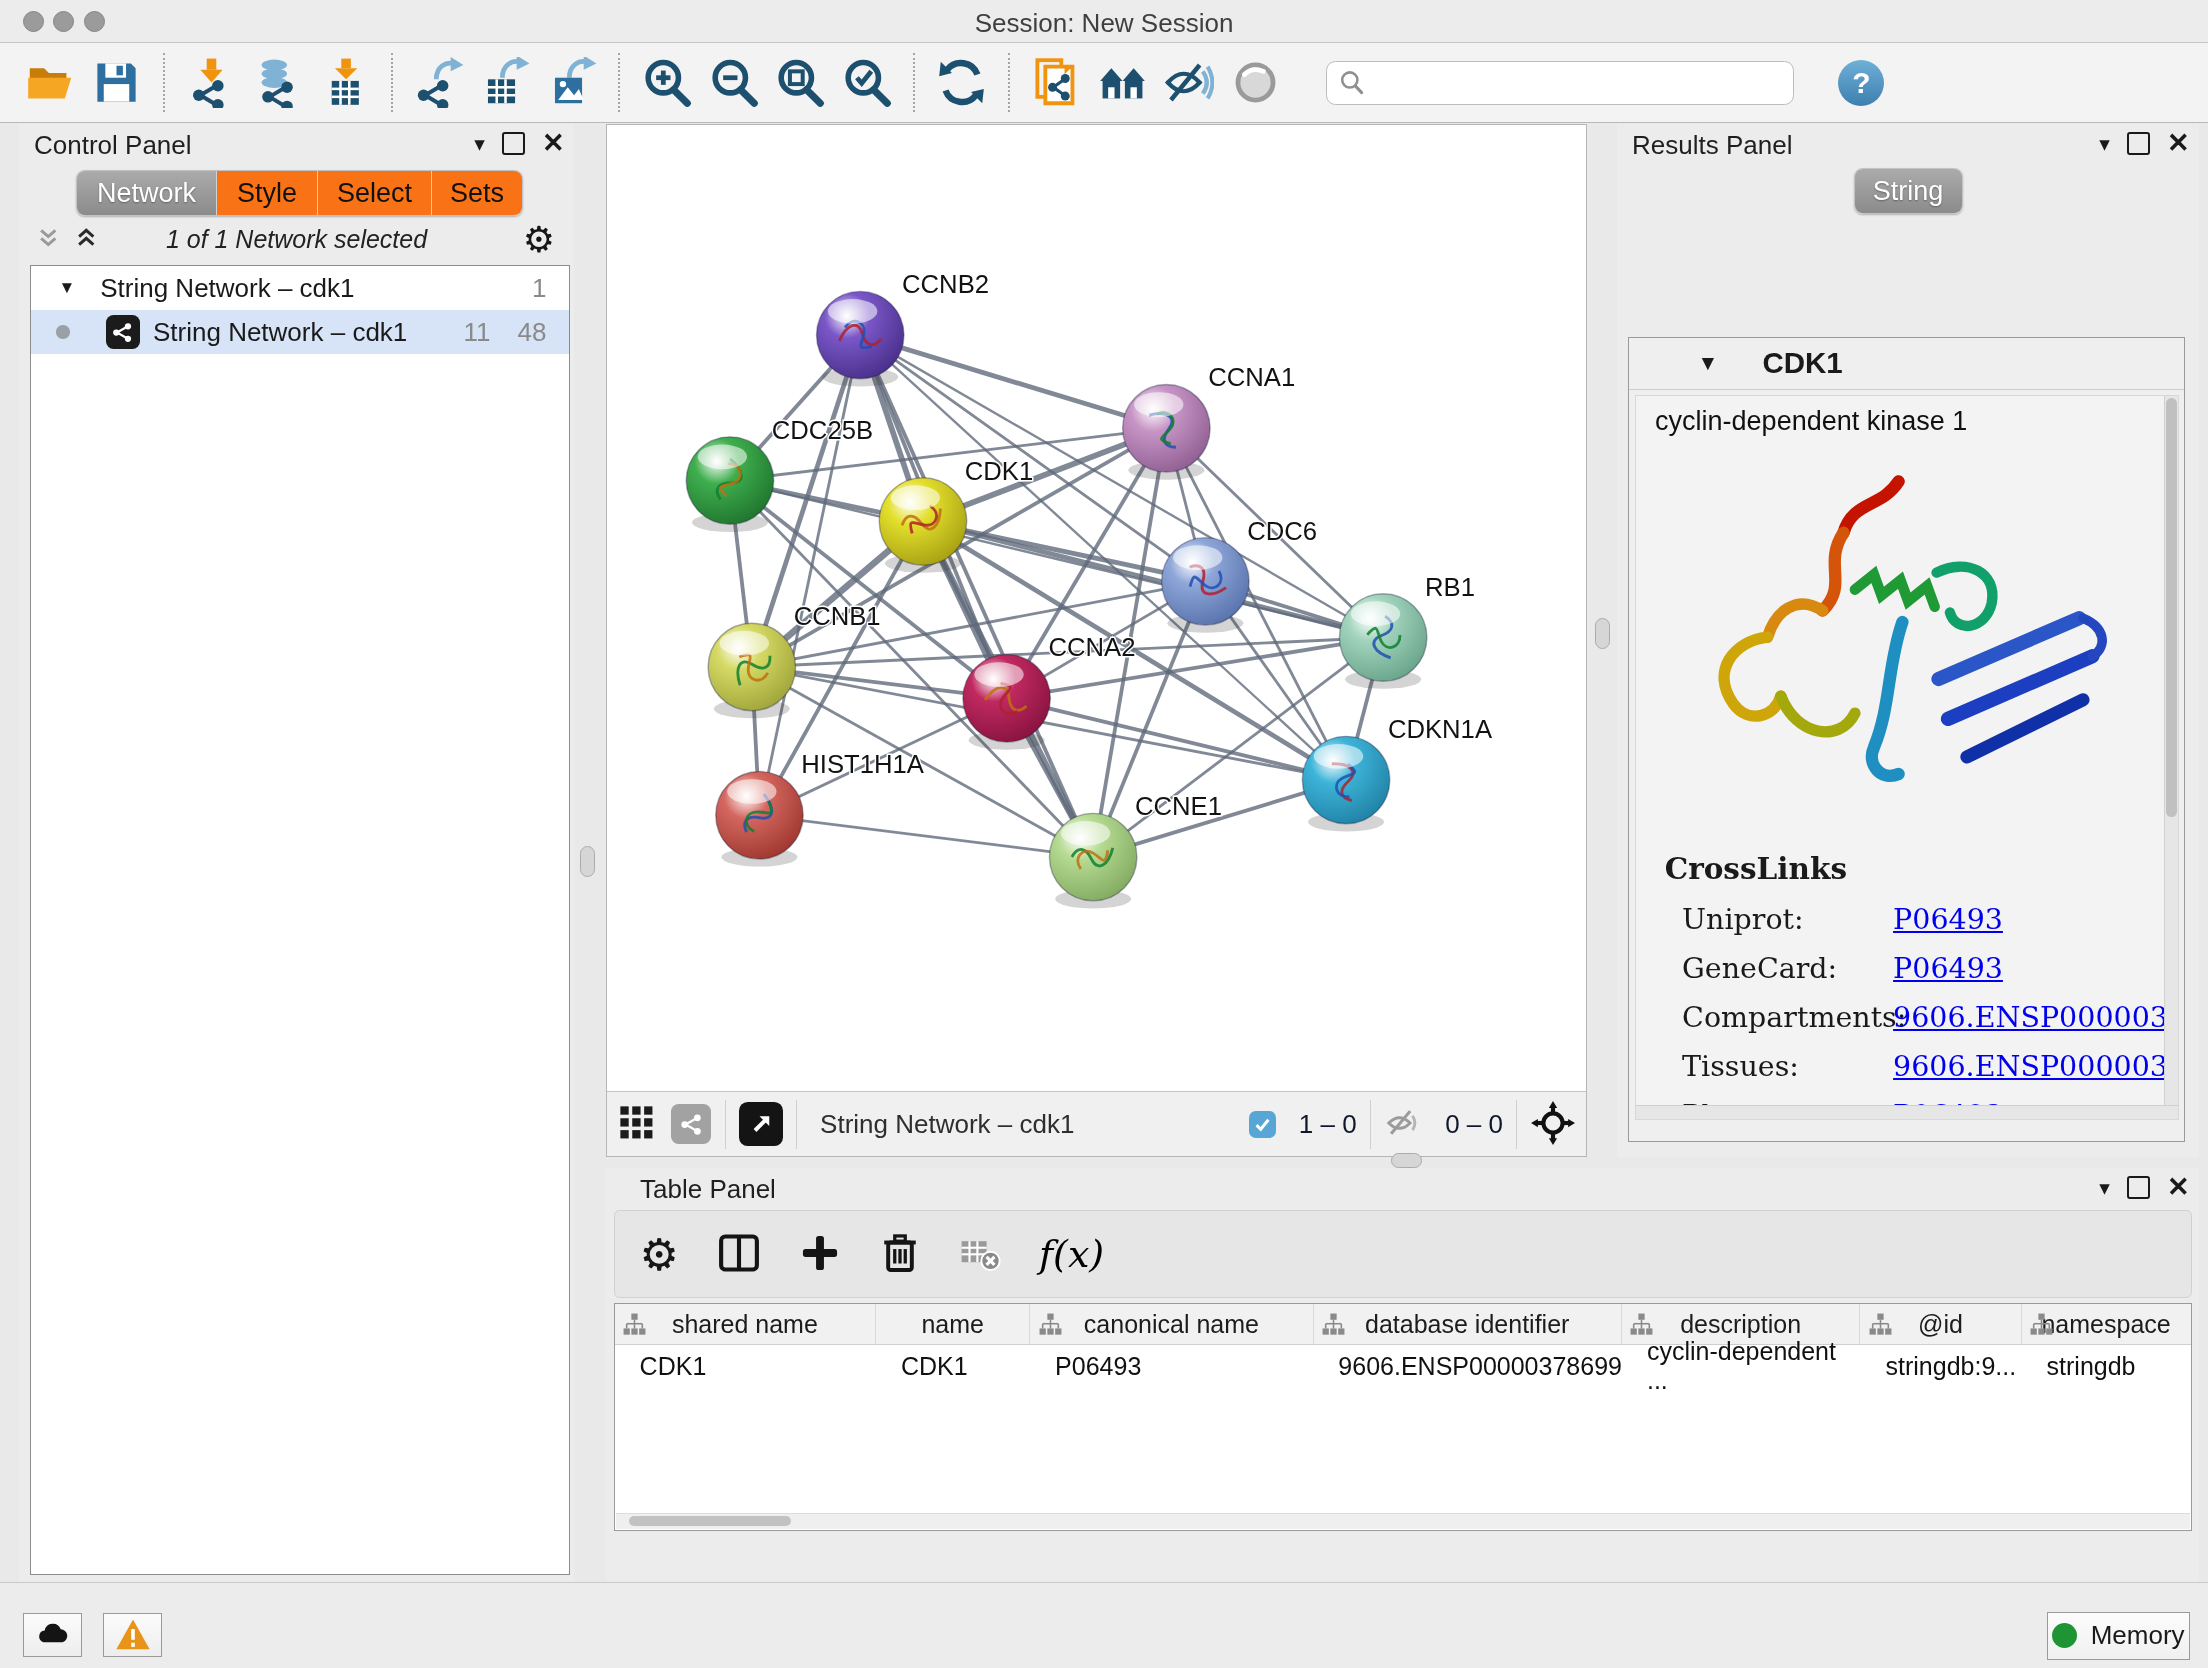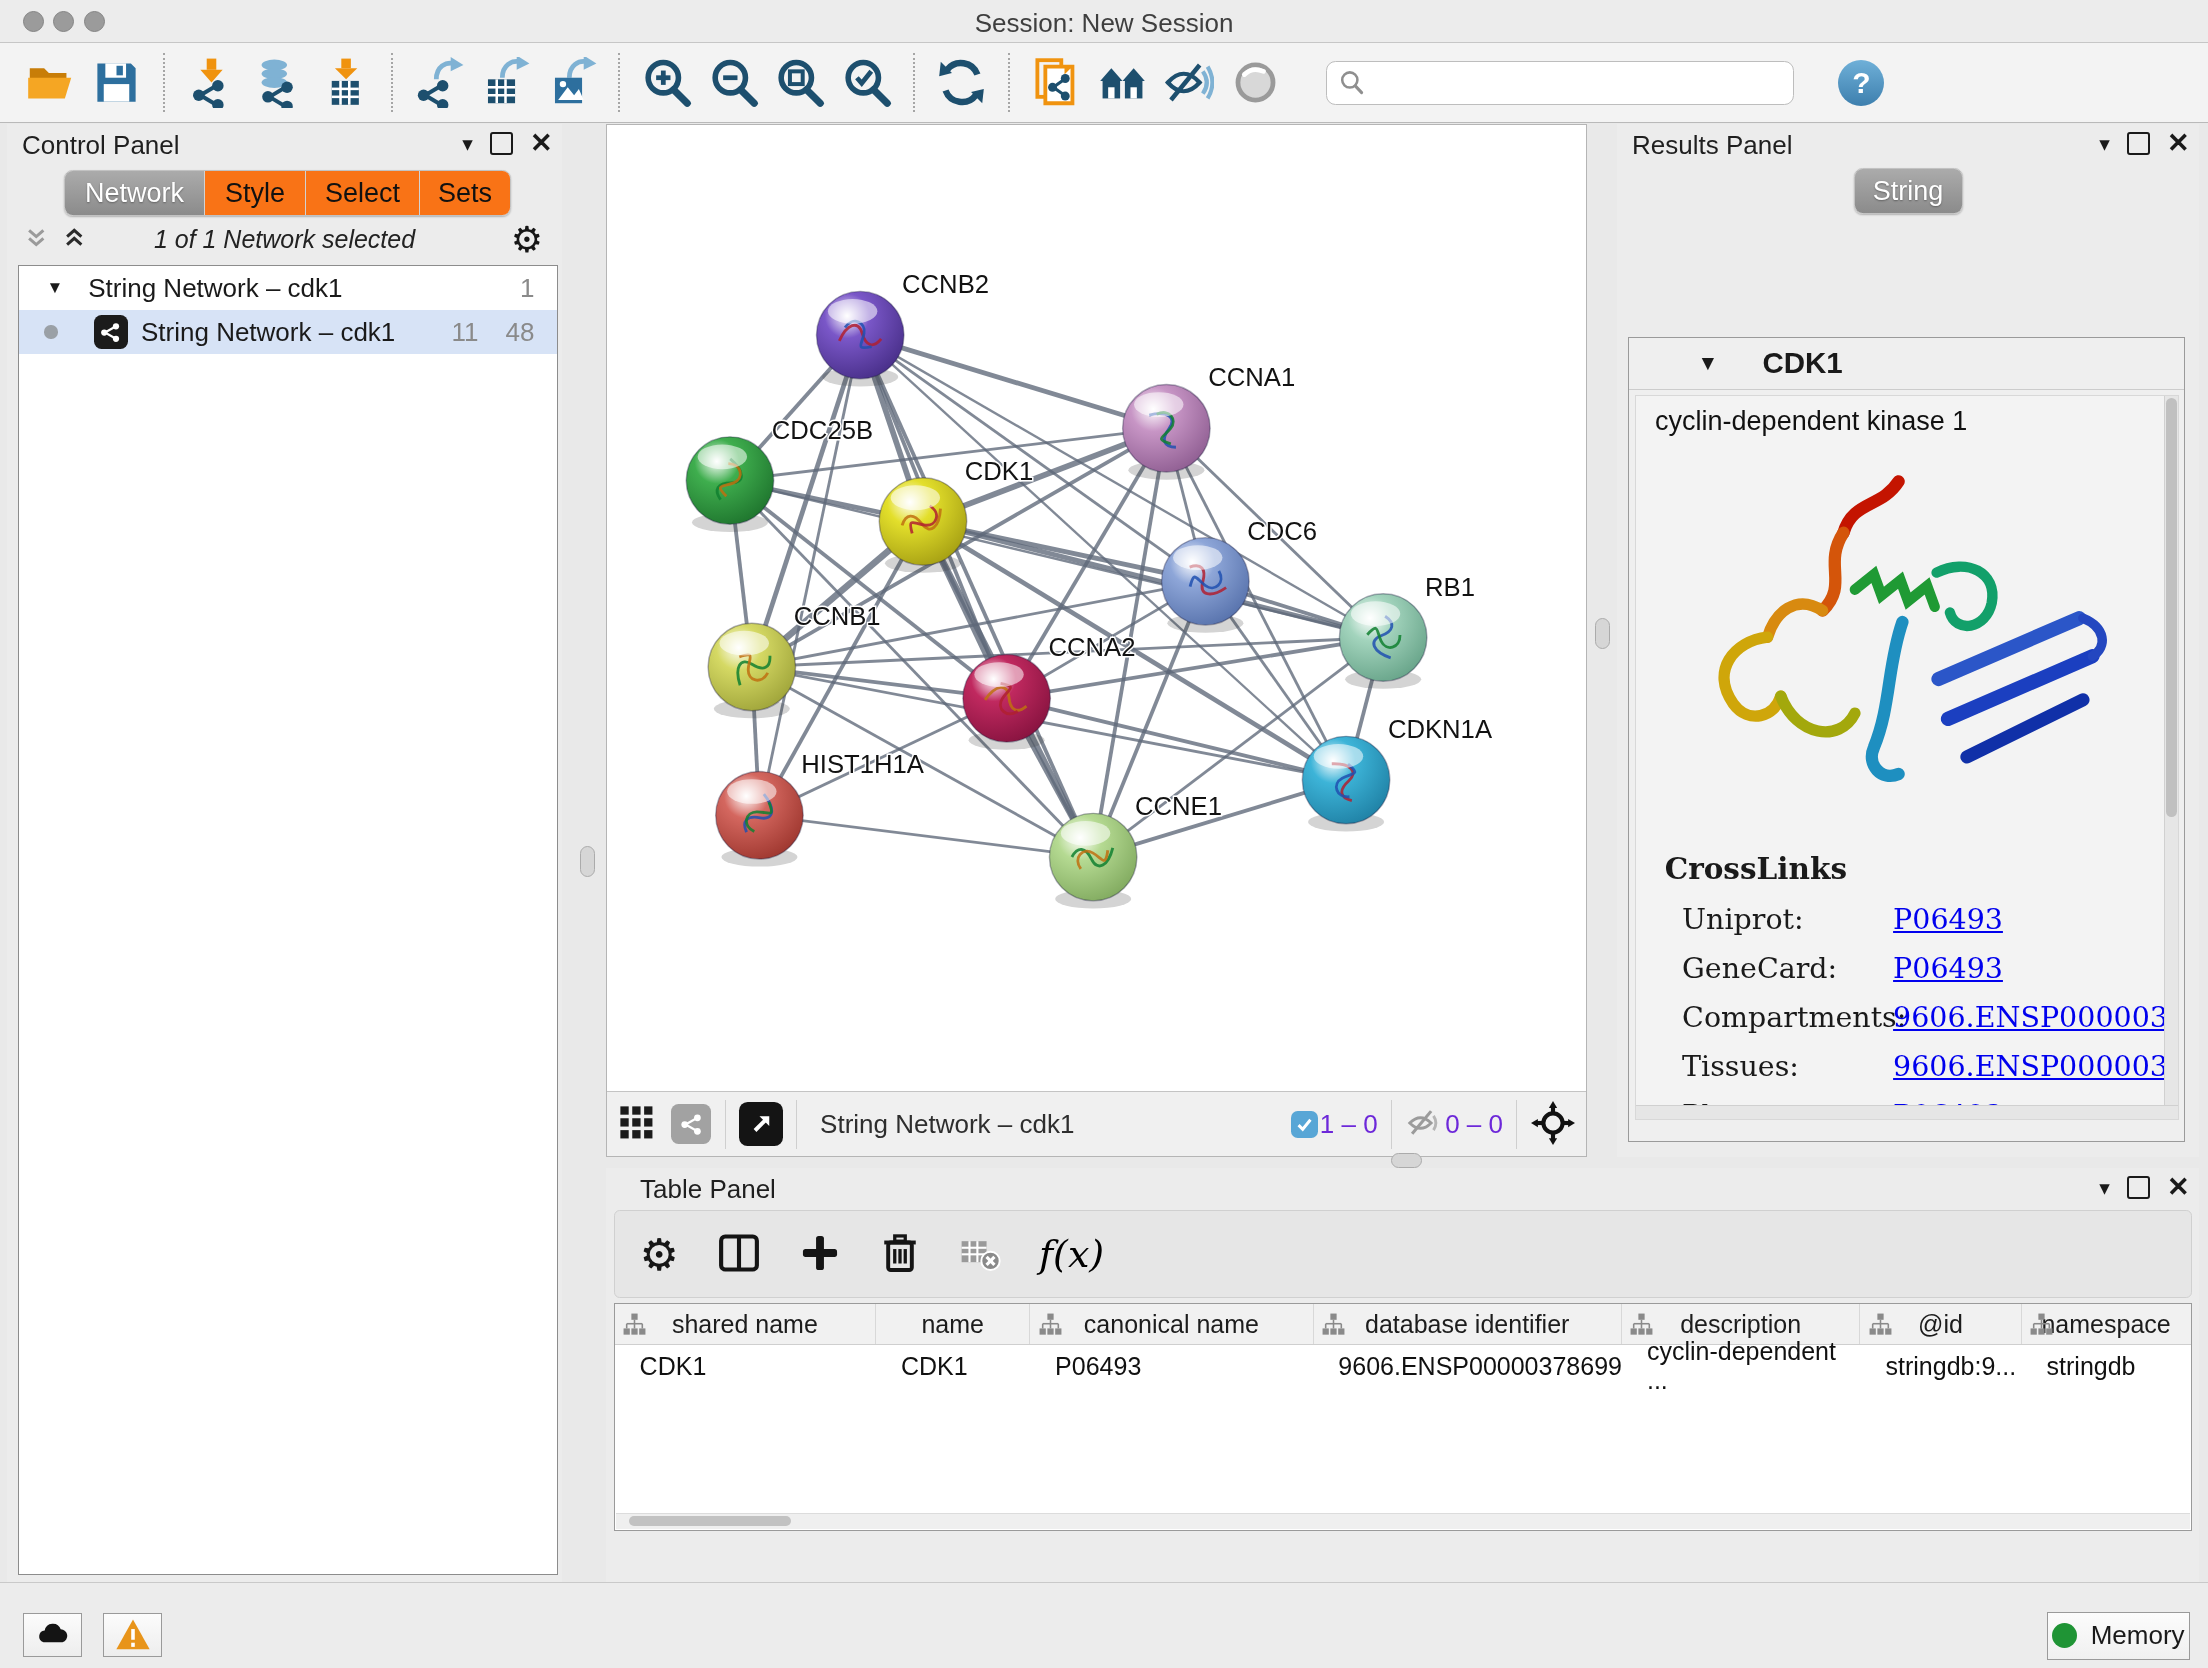--- a/index.html
+++ b/index.html
@@ -37,41 +37,41 @@
 
   
   .seg{display:flex;border-radius:8.6px;overflow:hidden;border:1px solid #c2c2c2;
        box-shadow:0 1px 1.9px rgba(0,0,0,0.25);height:44px;}
   .seg .tab{display:flex;align-items:center;justify-content:center;font-size:27px;background:#f97316;
             color:#111;border-right:1px solid #d2d2d2;}
   .seg .tab:last-child{border-right:none;}
   .seg .tab.sel{background:linear-gradient(#ababab,#8b8b8b);color:#fff;text-shadow:0 1px 1.9px rgba(0,0,0,.35);}
 
   
-  .control-panel{left:7px;top:124px;width:555px;height:1458px;}
+  .control-panel{left:19px;top:124px;width:555px;height:1458px;}
   .cp-statusrow{position:absolute;left:0;right:0;top:95px;height:38px;}
   .cp-status{position:absolute;left:0;right:0;top:5.7px;text-align:center;font-size:25px;color:#222;font-style:italic;}
   .netlist{position:absolute;left:11.4px;top:141px;width:540px;height:1310px;background:#fff;
            border:1.9px solid #8c8c8c;box-sizing:border-box;}
   .netrow{position:relative;height:44px;display:flex;align-items:center;font-size:26px;}
   .netrow .cnt{color:#8a8a8a;}
   .netrow.sel{background:#d7e3f6;}
   .share-badge{width:34px;height:34px;border-radius:7.6px;background:#1b1b1b;display:flex;
                align-items:center;justify-content:center;}
   .share-badge.gray{background:#a2a2a2;}
   .gear-glyph{font-family:"DejaVu Sans",sans-serif;color:#161616;}
 
   
   .network-panel{left:606px;top:124px;width:981px;height:1033px;background:#ffffff;
                  border:1px solid #b5b5b5;box-sizing:border-box;}
   .net-bottom{position:absolute;left:0;right:0;bottom:0;height:65px;background:#f0f0f0;
               border-top:1px solid #c4c4c4;display:flex;align-items:center;padding:0 11.4px;box-sizing:border-box;}
   .nb-sep{height:49px;border-left:1px solid #cfcfcf;margin:0 13.3px;}
   .nb-title{font-size:26px;color:#2e2e2e;margin-left:9.5px;}
-  .nb-count{font-size:26px;color:#6d28d9;margin-left:2px;text-align:right;}
+  .nb-count{font-size:26px;color:#0f172a;margin-left:23px;text-align:right;}
   .checkbox{width:27px;height:27px;border-radius:6.7px;background:#58a6d6;display:flex;align-items:center;justify-content:center;}
 
   
   .results-panel{left:1617px;top:124px;width:582px;height:1033px;}
   .rp-tabwrap{position:absolute;left:0;right:0;top:44px;display:flex;justify-content:center;}
   .rp-box1{position:absolute;left:11.4px;top:114px;width:557px;height:93px;border:1.9px solid #b9b9b9;
            background:#e7e7e7;box-sizing:border-box;display:flex;align-items:center;justify-content:center;gap:34px;}
   .rp-btn{height:46px;padding:0 32px;background:linear-gradient(#ffffff,#f2f2f2);border:1px solid #bcbcbc;
           border-radius:8.6px;font-size:27px;display:flex;align-items:center;box-shadow:0 1px 1.9px rgba(0,0,0,.2);}
   .rp-box2{position:absolute;left:11.4px;top:213px;width:557px;height:805px;border:1.9px solid #9a9a9a;

